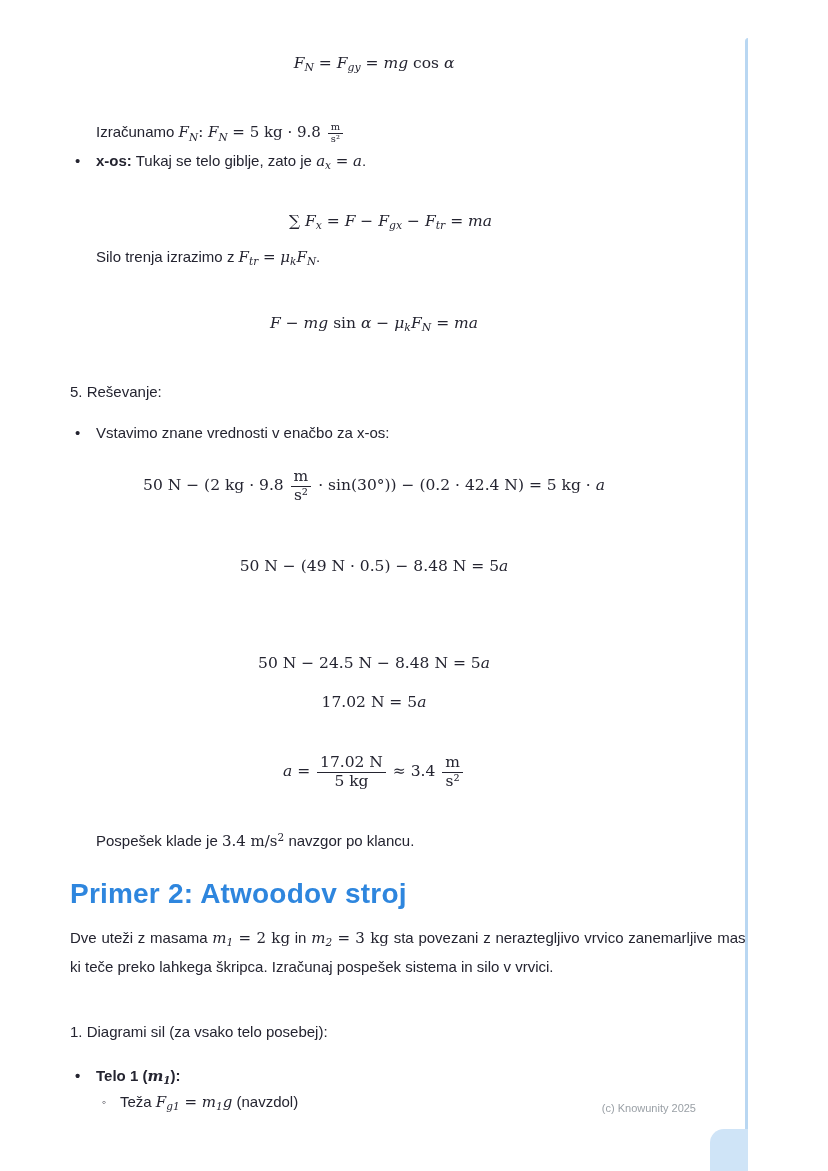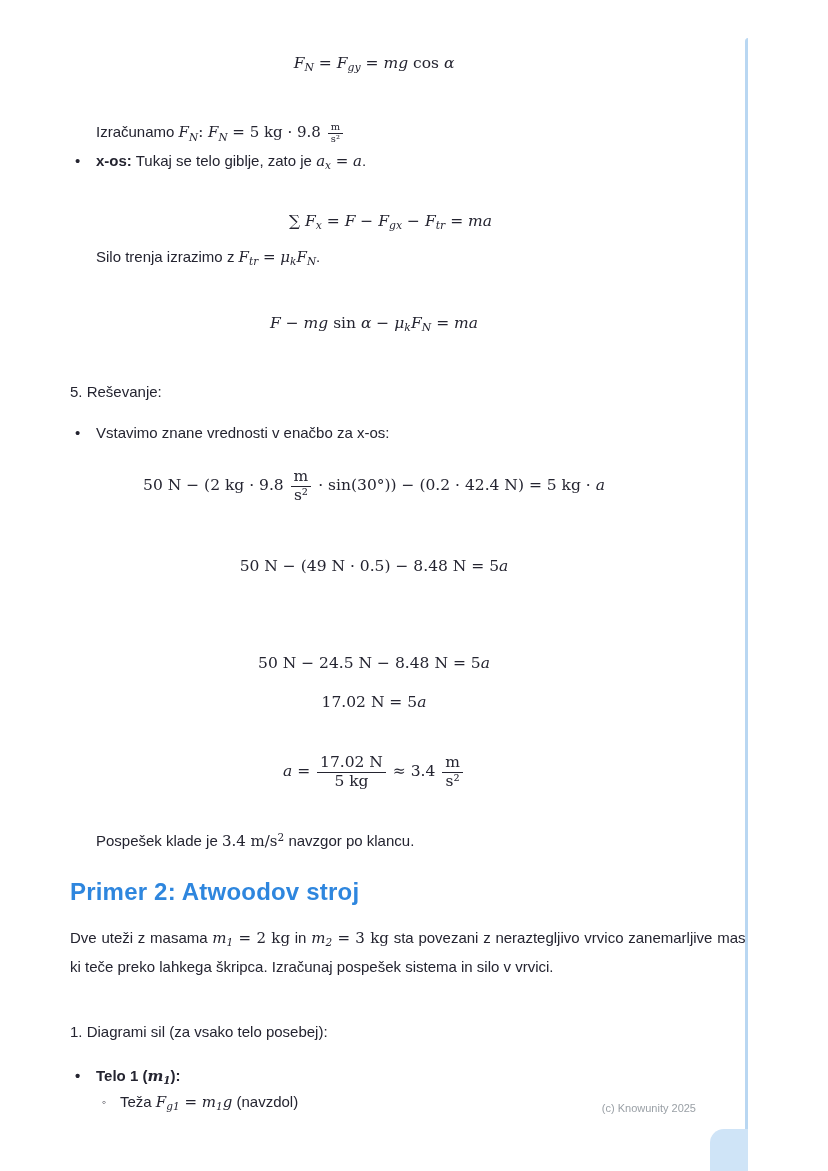--- a/index.html
+++ b/index.html
@@ -9,21 +9,21 @@
     position:relative; width:748px; height:1171px; background:#ffffff; overflow:hidden;
     font-family:"Liberation Sans", sans-serif; font-size:15px; color:#242430;
   }
   
   .eq {
     position:absolute; left:0; width:748px; text-align:center;
     font-family:"DejaVu Serif", serif; font-size:15.5px; color:#242430;
   }
   .line { position:absolute; left:96px; }
   .hblock { position:absolute; left:70px; font-weight:400; }
-  .h1 { position:absolute; left:70px; font-size:24px; font-weight:700; color:#2e86de; letter-spacing:0.2px; }
+  .h1 { position:absolute; left:70px; font-size:28px; font-weight:700; color:#2e86de; letter-spacing:0.2px; }
   .para { position:absolute; left:70px; width:688px; text-align:justify; line-height:1.85; }
   .bullet { position:absolute; left:75px; display:flex; align-items:flex-start; }
   .bullet .marker { width:21px; flex:0 0 21px; }
   .subbullet { position:absolute; left:102px; display:flex; align-items:flex-start; }
   .subbullet .marker { width:18px; flex:0 0 18px; font-size:12px; padding-top:2px; }
   .bold { font-weight:700; }
   .footer { position:absolute; right:52px; top:1102px; font-size:11px; color:#9aa0a6; }
 
   
   .tk-t { }

